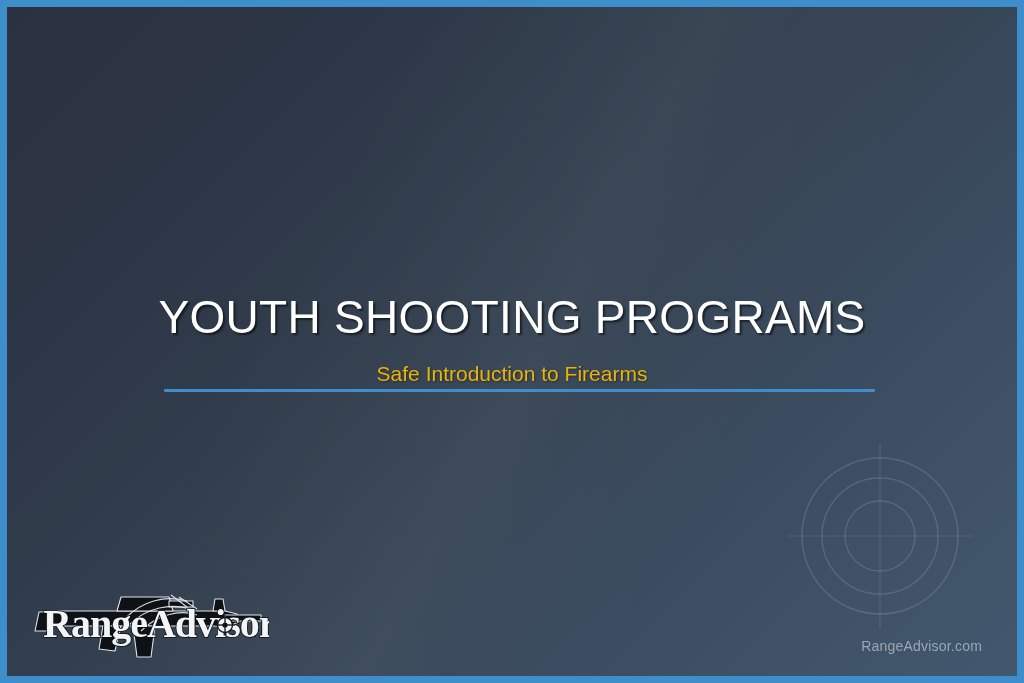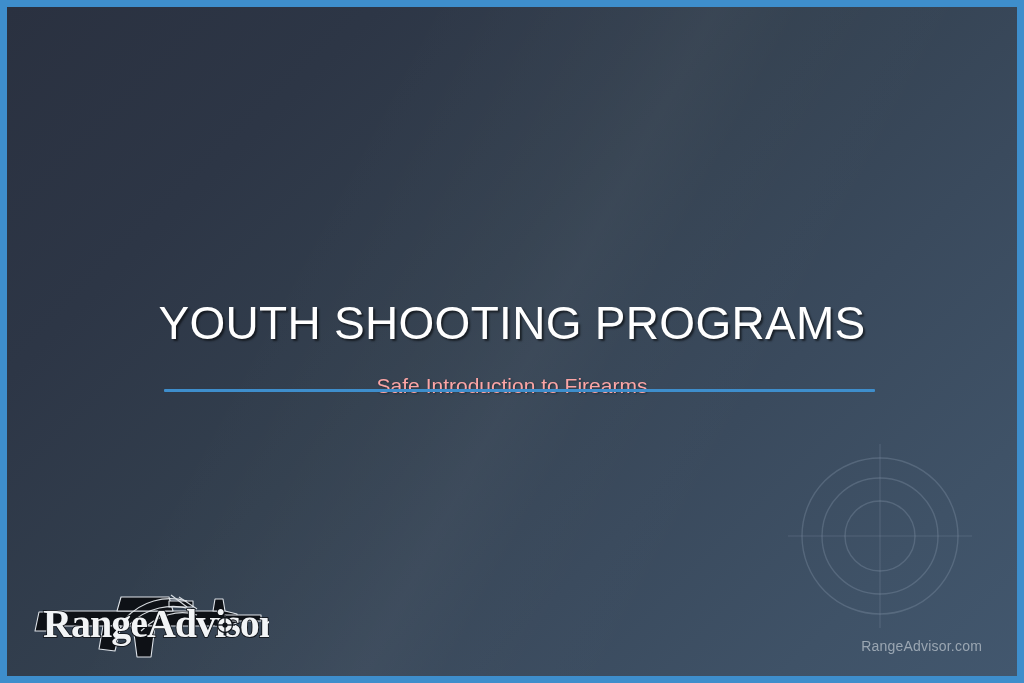--- a/index.html
+++ b/index.html
@@ -69,34 +69,34 @@
 
   
   .title-block {
     position: absolute;
     left: 0;
     top: 280px;
     width: 1010px;
     text-align: center;
   }
   .slide-title {
-    margin: 12px;
+    margin: 6px;
     font-size: 46px;
     font-weight: 400;
     letter-spacing: 0.3px;
     color: #ffffff;
     text-shadow: 2px 2px 2px rgba(0,0,0,0.55);
     line-height: 1.05;
     white-space: nowrap;
   }
   .slide-subtitle {
-    margin: 26px 0 0 0;
+    margin: 20px 0 0 0;
     font-size: 21px;
     font-weight: 400;
-    color: #fca5a5;
+    color: #eab308;
     text-shadow: 1px 1px 2px rgba(0,0,0,0.35);
     line-height: 1.2;
     white-space: nowrap;
   }
 
   
   .accent-rule {
     position: absolute;
     left: 157px;
     top: 382px;

